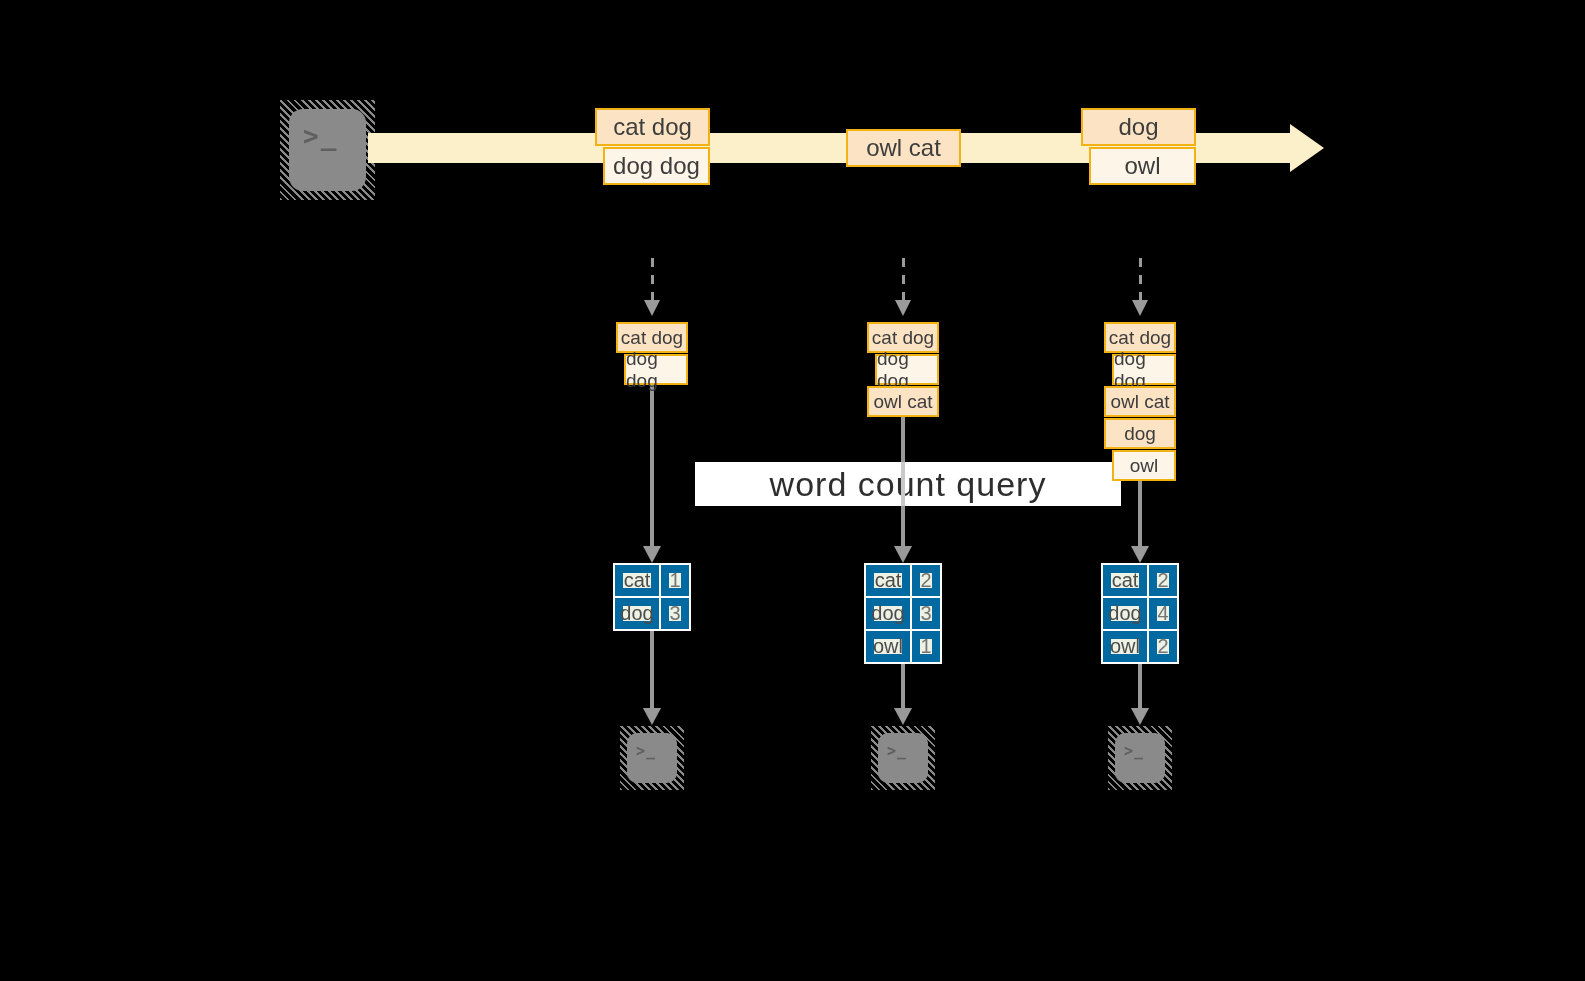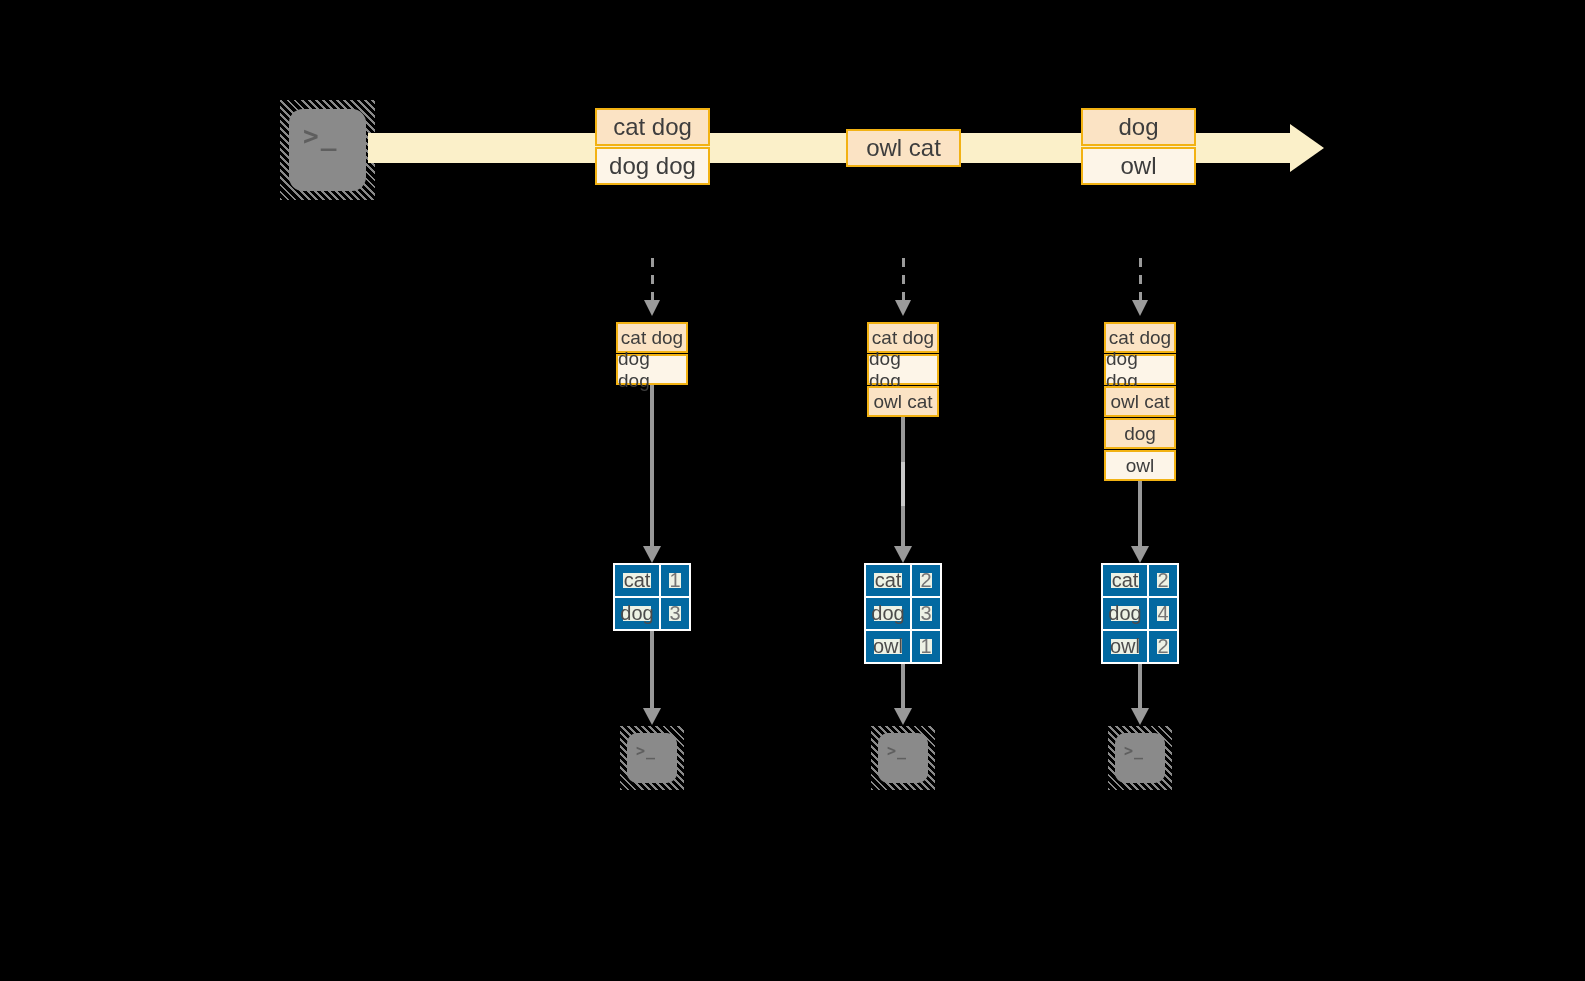--- a/index.html
+++ b/index.html
@@ -19,21 +19,21 @@
   
   .stream-shaft{position:absolute;left:368px;top:133px;width:922px;height:30px;background:#fbf0c9;z-index:1;}
   .stream-head{position:absolute;left:1290px;top:124px;width:0;height:0;z-index:1;
     border-left:34px solid #fbf0c9;border-top:24px solid transparent;border-bottom:24px solid transparent;}
 
   
   .msgbox{position:absolute;width:115px;display:flex;flex-direction:column;gap:1px;z-index:2;}
   .mcell{height:38px;border:2px solid #f2b213;box-sizing:border-box;display:flex;
          align-items:center;justify-content:center;font-size:24px;color:#3d3d3d;}
   .peach{background:#fbe3c4;}
-  .cream{background:#fdf5e8;}
+  .cream{background:#fdf5e8;margin-left:8px;}
 
   
   .darrow{position:absolute;width:18px;z-index:2;}
   .dline{position:absolute;left:7.5px;top:0;width:3px;height:42px;
          background:repeating-linear-gradient(180deg,#9b9b9b 0 9px,rgba(0,0,0,0) 9px 17px);}
   .dhead{position:absolute;left:1px;top:42px;width:0;height:0;
          border-left:8px solid transparent;border-right:8px solid transparent;border-top:16px solid #9b9b9b;}
 
   
   .stack{position:absolute;width:72px;display:flex;flex-direction:column;gap:1px;z-index:4;}
@@ -115,20 +115,21 @@
     <div class="scell cream">owl</div>
   </div>
 
   <div class="vline" style="left:650px;top:385px;height:161px;"></div>
   <div class="vhead" style="left:643px;top:546px;"></div>
   <div class="vline" style="left:901px;top:417px;height:129px;"></div>
   <div class="vhead" style="left:894px;top:546px;"></div>
   <div class="vline" style="left:1138px;top:481px;height:65px;"></div>
   <div class="vhead" style="left:1131px;top:546px;"></div>
 
+  <div class="banner">word count query</div>
   <div class="banner-line"></div>
 
   <div class="gtable" style="left:613px;top:563px;">
     <div class="grow">
       <div class="gword">cat</div>
       <div class="gcount">1</div>
     </div>
     <div class="grow">
       <div class="gword">dog</div>
       <div class="gcount">3</div>

